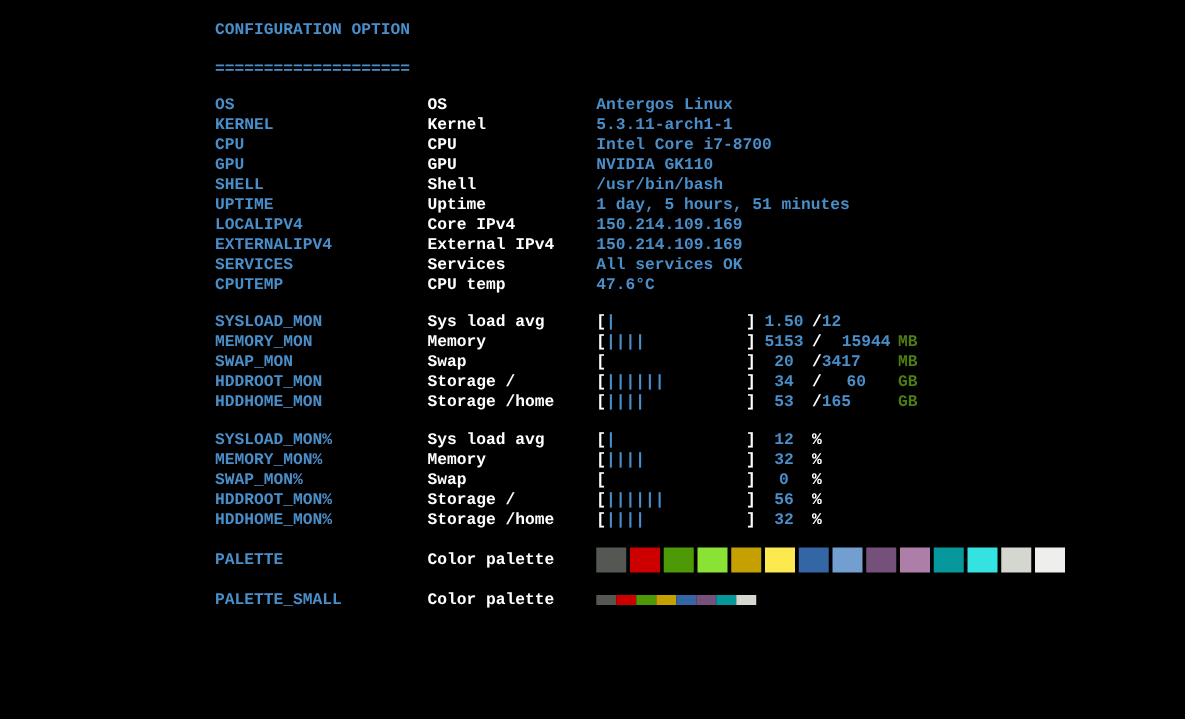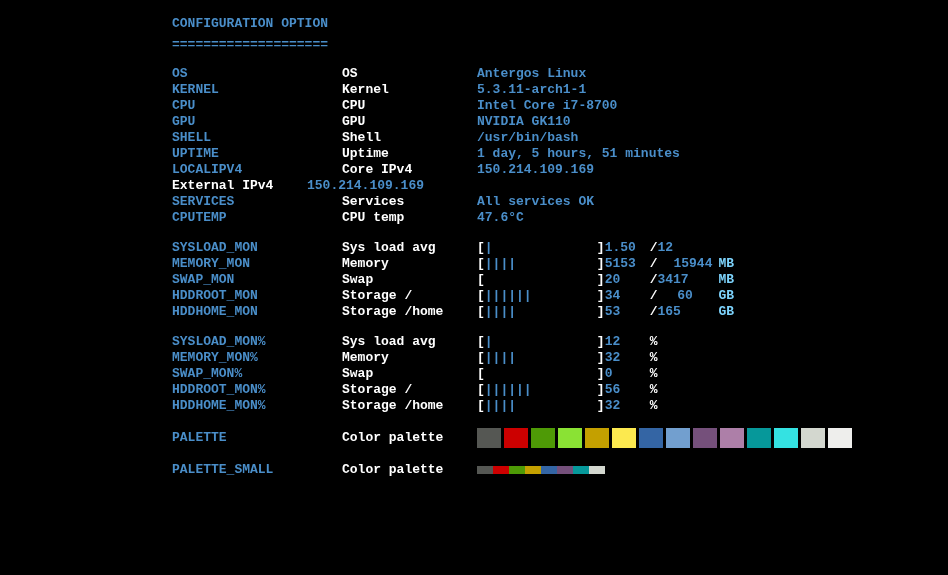--- a/index.html
+++ b/index.html
@@ -13,21 +13,21 @@
       font-size: 13px;
       font-weight: bold;
       color: #fff;
       padding: 16px 0 0 172px;
       width: 948px;
       height: 575px;
       overflow: hidden;
     }
     .header {
       color: #4a8ec9;
-      margin-bottom: 6px;
+      margin-bottom: 16px;
     }
     .divider {
       color: #4a8ec9;
       margin-bottom: 14px;
     }
     .row {
       display: flex;
       align-items: center;
       line-height: 16px;
     }
@@ -56,29 +56,29 @@
     }
     .bar {
       display: inline-block;
       width: 112px;
     }
     .bar-fill {
       color: #4a8ec9;
     }
     .numbox {
       display: inline-block;
-      text-align: left;
+      text-align: center;
       color: #fff;
     }
     .w45 { width: 45px; }
     .w55 { width: 55px; }
     .blue { color: #4a8ec9; }
     .white { color: #fff; }
     .unit {
-      color: #7dd3fc;
+      color: #4d7c0f;
       display: inline-block;
       width: 30px;
       margin-left: 6px;
     }
     .palette {
       display: inline-flex;
       gap: 3px;
     }
     .swatch {
       width: 24px;
@@ -128,20 +128,21 @@
       <span class="col-key">UPTIME</span>
       <span class="col-label">Uptime</span>
       <span class="col-value">1 day, 5 hours, 51 minutes</span>
     </div>
     <div class="row">
       <span class="col-key">LOCALIPV4</span>
       <span class="col-label">Core IPv4</span>
       <span class="col-value">150.214.109.169</span>
     </div>
     <div class="row">
+      <span class="col-key">EXTERNALIPV4</span>
       <span class="col-label">External IPv4</span>
       <span class="col-value">150.214.109.169</span>
     </div>
     <div class="row">
       <span class="col-key">SERVICES</span>
       <span class="col-label">Services</span>
       <span class="col-value">All services OK</span>
     </div>
     <div class="row">
       <span class="col-key">CPUTEMP</span>

